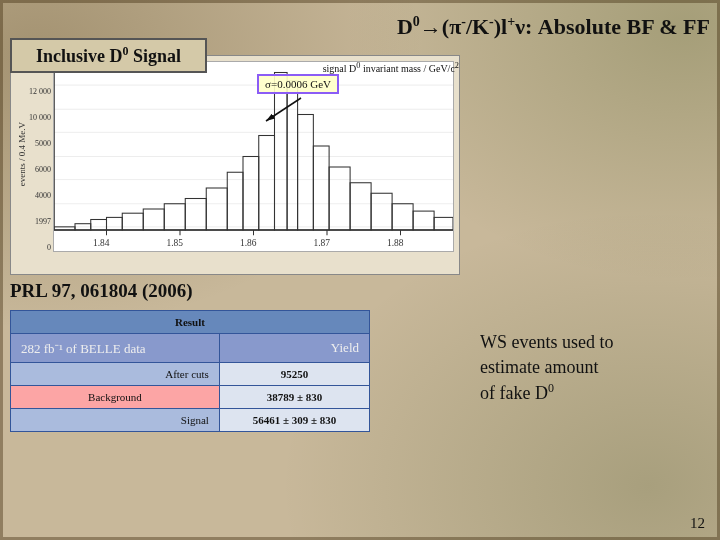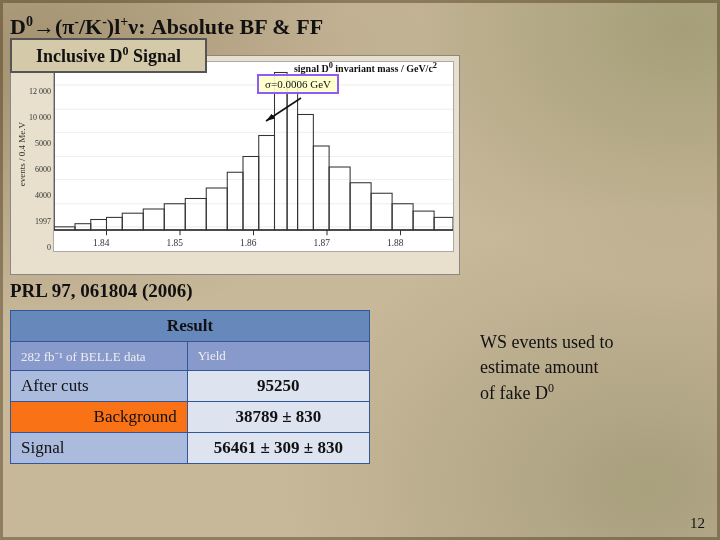--- a/index.html
+++ b/index.html
@@ -27,21 +27,21 @@
 
     .slide-container {
       width: 720px;
       height: 540px;
       position: relative;
       padding: 10px;
     }
 
     
     .title-bar {
-      text-align: left;
+      text-align: right;
       font-size: 22px;
       font-weight: bold;
       color: #111;
       margin-bottom: 16px;
       padding-top: 4px;
     }
 
     .title-bar sup {
       font-size: 14px;
     }
@@ -120,47 +120,47 @@
       text-align: center;
       font-size: 22px;
       font-weight: bold;
       padding: 6px;
       border: 2px solid #335599;
     }
 
     .result-table td {
       border: 1px solid #335599;
       padding: 5px 10px;
-      font-size: 17px;
+      font-size: 11px;
       color: #111;
     }
 
     .result-table .sub-header {
       background: #8899cc;
       color: #eee;
       font-size: 13px;
       text-align: left;
     }
 
     .result-table .row-label {
       background: #aabbdd;
       font-weight: normal;
-      text-align: left;
+      text-align: right;
     }
 
     .result-table .row-value {
       background: #dde4f0;
       text-align: center;
       font-weight: bold;
     }
 
     .result-table .row-label-alt {
-      background: #f97316;
+      background: #fca5a5;
       font-weight: normal;
-      text-align: right;
+      text-align: center;
     }
 
     
     .ws-text {
       position: absolute;
       right: 20px;
       top: 330px;
       width: 220px;
       font-size: 18px;
       color: #111;
@@ -287,42 +287,42 @@
 
       <svg style="position:absolute; top:0; left:0; width:100%; height:100%; pointer-events:none;">
         <defs>
           <marker id="arrowhead" markerWidth="6" markerHeight="4" refX="6" refY="2" orient="auto">
             <polygon points="0 0, 6 2, 0 4" fill="#111"></polygon>
           </marker>
         </defs>
         <line x1="290" y1="42" x2="255" y2="65" stroke="#111" stroke-width="1.5" marker-end="url(#arrowhead)"></line>
       </svg>
 
-      <div style="position:absolute; top:5px; right:22px; font-size:10px; color:#111; text-align:right;font-weight:bold;">
+      <div style="position:absolute; top:5px; right:0; font-size:10px; color:#111; text-align:right;">
         signal D<sup>0</sup> invariant mass / GeV/c<sup>2</sup>
       </div>
 
       <div style="position:absolute; bottom:2px; left:42px; right:5px; font-size:9px; color:#555; text-align:center;">
       </div>
     </div>
   </div>
 
   <div style="position:absolute; top:280px; left:10px;">
     <span style="font-size:19px; font-weight:bold; color:#111;text-align:center;">PRL 97, 061804 (2006)</span>
   </div>
 
   <div class="result-section">
     <table class="result-table">
       <tbody>
           <tr>
         <td colspan="2" class="result-header">Result</td>
       </tr>
       <tr>
         <td class="sub-header">282 fb⁻¹ of BELLE data</td>
-        <td class="sub-header" style="text-align:left;">Yield</td>
+        <td class="sub-header" style="text-align:right;">Yield</td>
       </tr>
       <tr>
         <td class="row-label">After cuts</td>
         <td class="row-value">95250</td>
       </tr>
       <tr>
         <td class="row-label-alt">Background</td>
         <td class="row-value">38789 ± 830</td>
       </tr>
       <tr>

